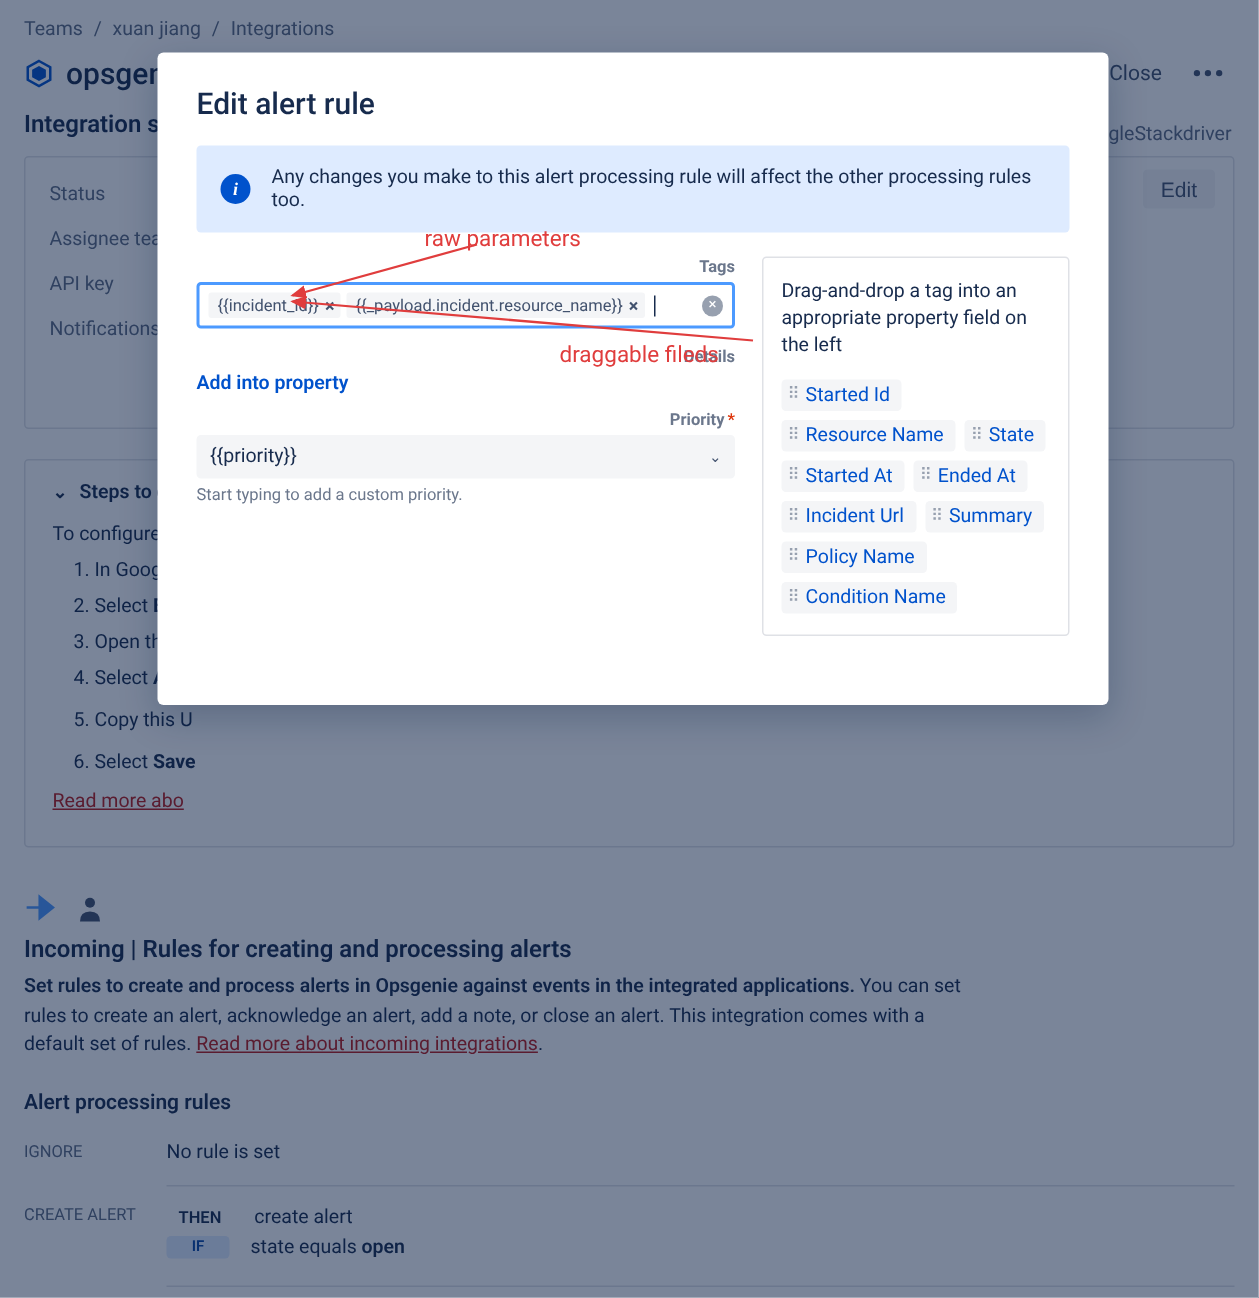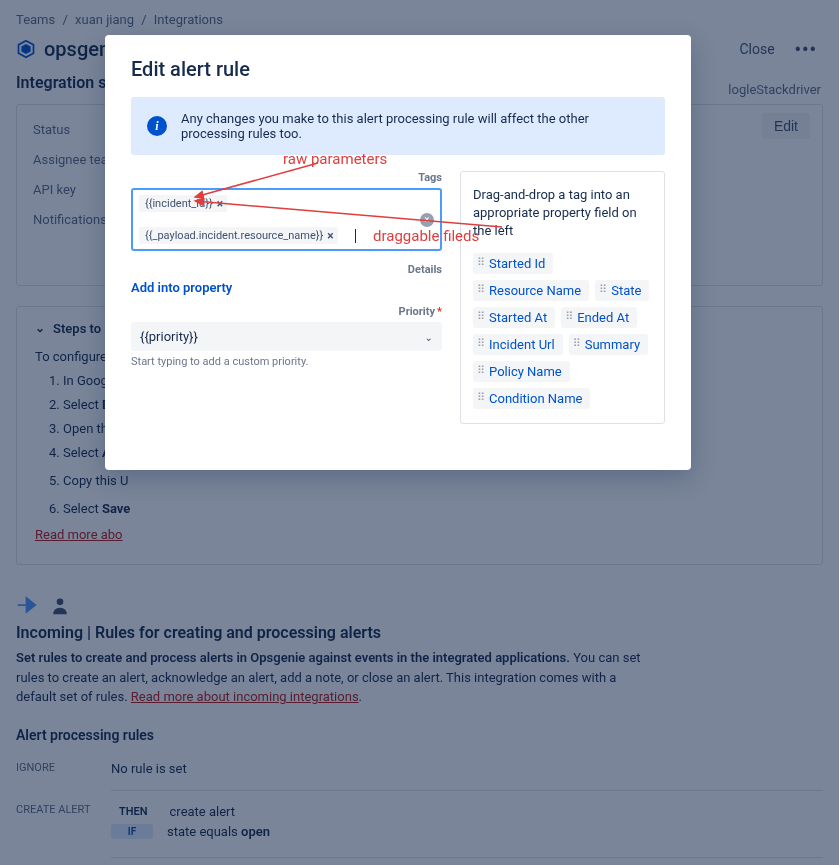--- a/index.html
+++ b/index.html
@@ -209,21 +209,21 @@
   
   .overlay {
     position: absolute;
     inset: 0;
     background: rgba(9,30,66,0.54);
   }
   .modal {
     position: absolute;
     left: 105px;
     top: 35px;
-    width: 586px;
+    width: 634px;
     background: #fff;
     border-radius: 4px;
     padding: 22px 26px 24px 26px;
     box-shadow: 0 8px 24px rgba(9,30,66,0.25);
   }
   .modal-title {
     font-size: 20px;
     font-weight: 500;
     margin-bottom: 16px;
   }
@@ -278,21 +278,21 @@
   .req { color: #de350b; margin-left: 2px; }
   
   .tags-box {
     border: 2px solid #4c9aff;
     border-radius: 3px;
     background: #fff;
     padding: 5px 24px 5px 6px;
     position: relative;
     display: flex;
     flex-wrap: wrap;
-    gap: 15px;
+    gap: 4px;
     align-items: center;
     margin-bottom: 12px;
   }
   .tag-chip {
     background: #f4f5f7;
     border-radius: 2px;
     font-size: 11px;
     color: #42526e;
     padding: 2px 4px 2px 6px;
     display: inline-flex;

